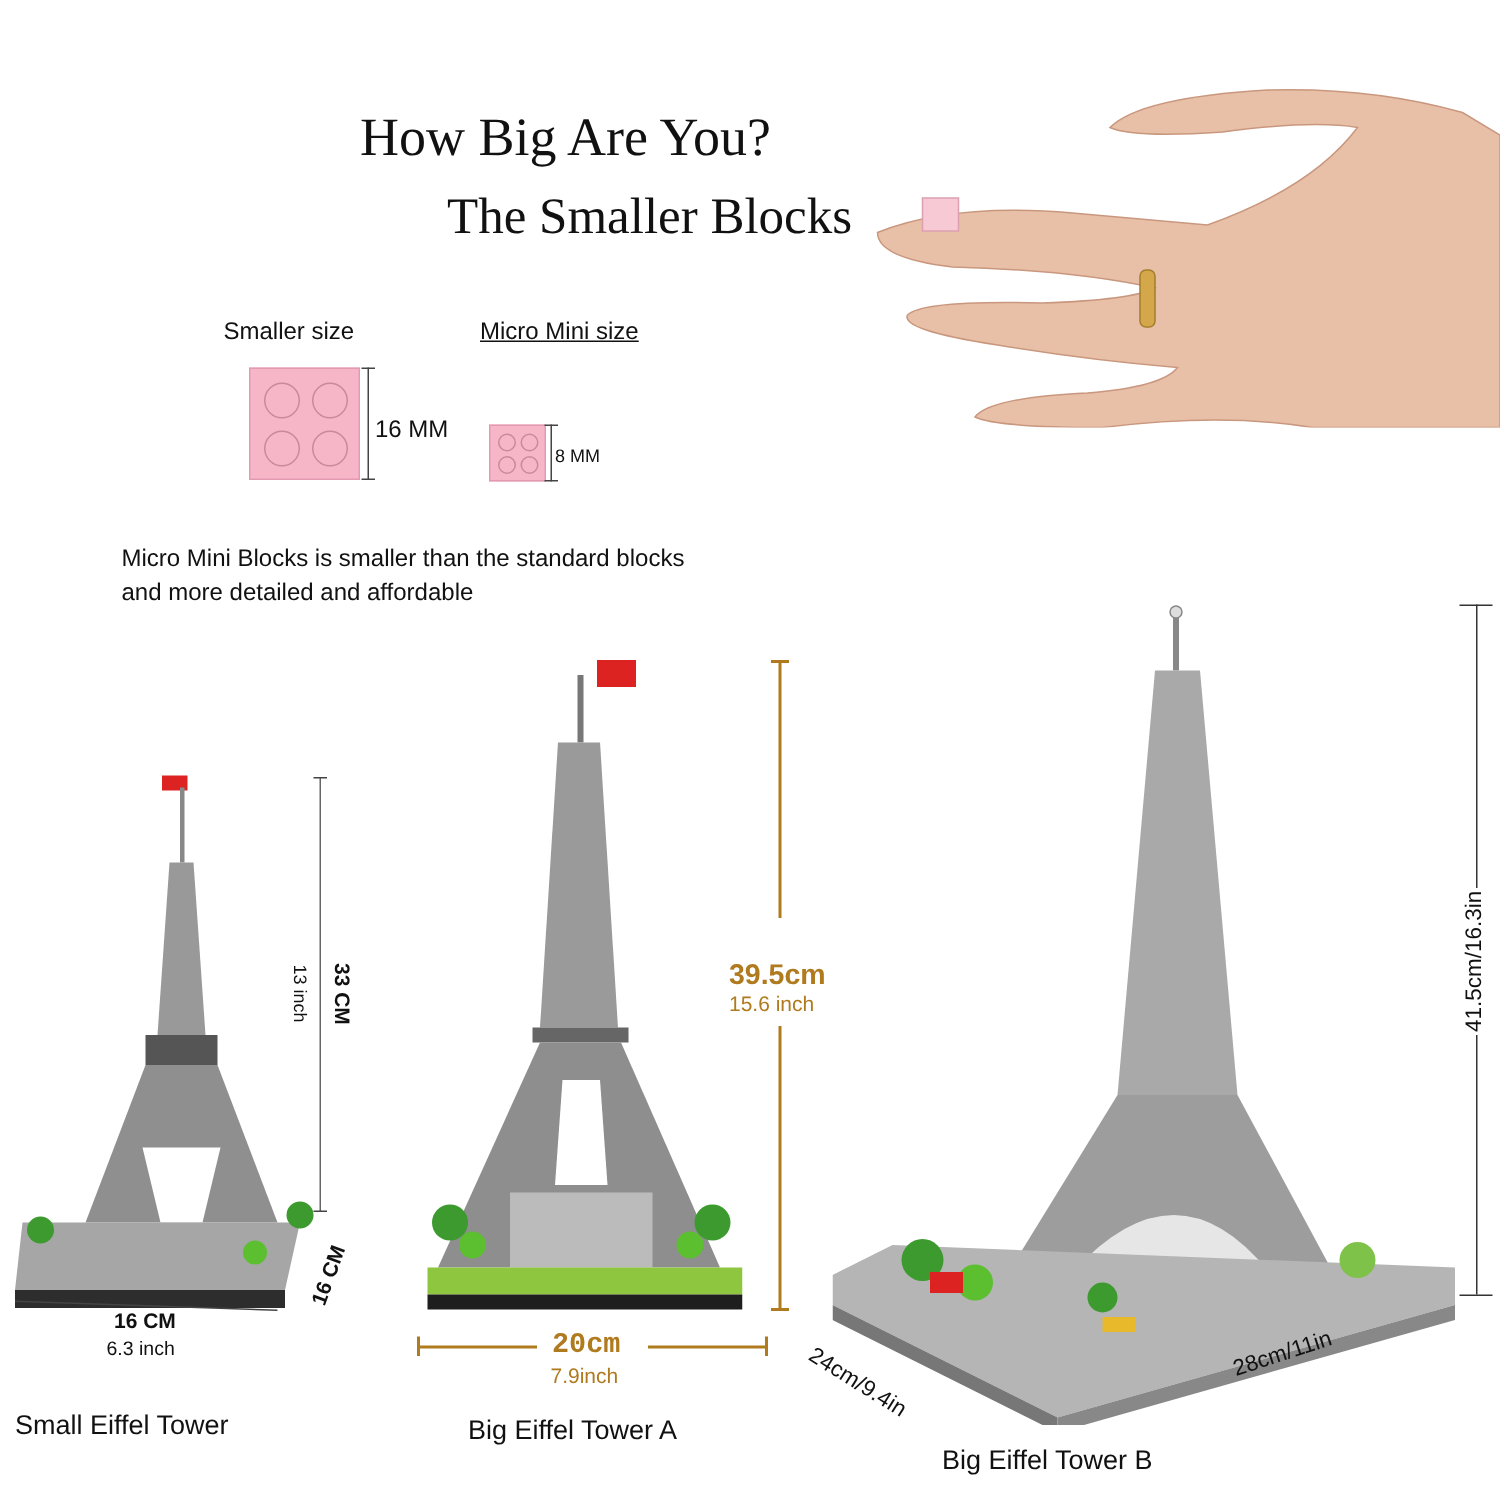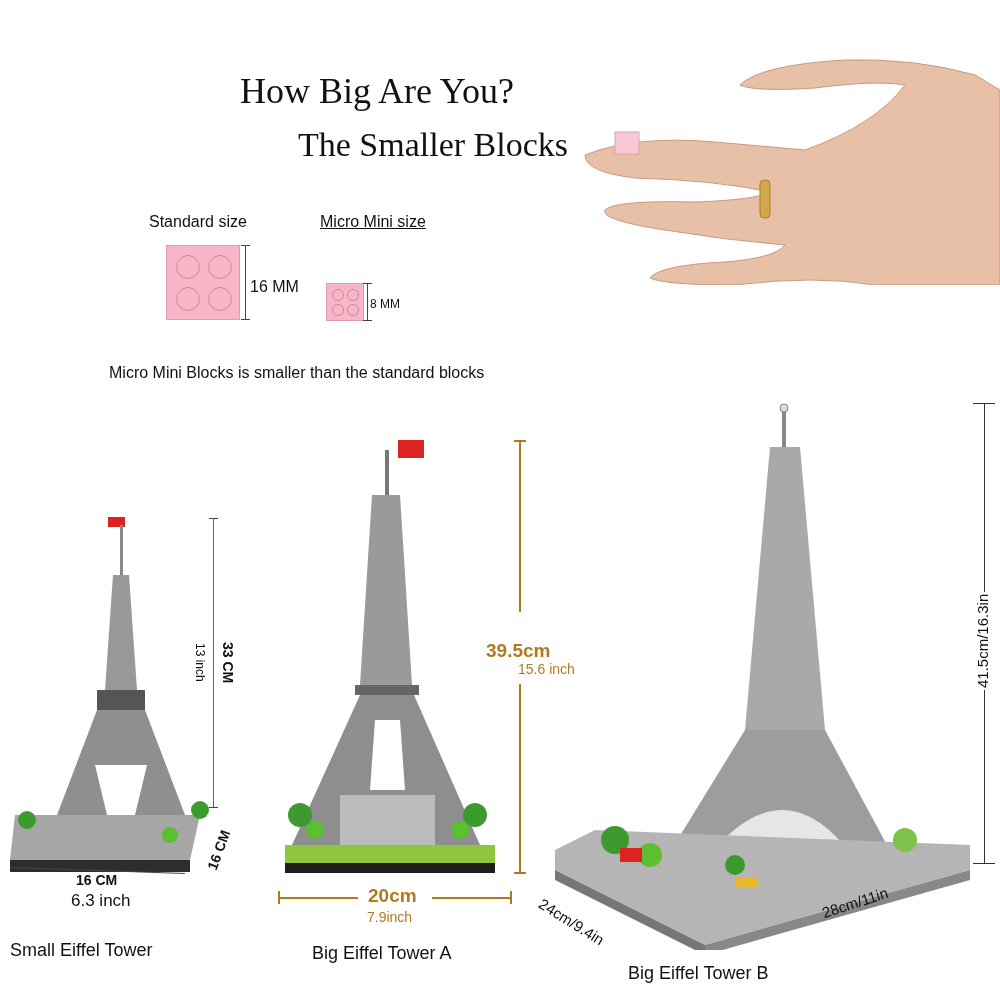--- a/index.html
+++ b/index.html
@@ -6,34 +6,34 @@
   body{width:1000px;height:1000px;position:relative;overflow:hidden;font-family:"Liberation Sans",sans-serif;color:#111;}
   .abs{position:absolute;}
   .title{left:240px;top:70px;font-size:36px;font-family:"Liberation Serif",serif;white-space:nowrap;}
   .subtitle{left:298px;top:126px;font-size:34px;font-family:"Liberation Serif",serif;white-space:nowrap;}
   .lbl{font-size:16px;white-space:nowrap;}
   .brick{background:#f6b6c8;border:1px solid #e39ab0;box-sizing:border-box;position:absolute;}
   .stud{position:absolute;border:1px solid #c98a9c;border-radius:50%;box-sizing:border-box;}
   .dimbar{position:absolute;border-left:1.5px solid #444;}
   .dimbar:before,.dimbar:after{content:"";position:absolute;left:-5px;width:9px;border-top:1.5px solid #444;}
   .dimbar:before{top:0}.dimbar:after{bottom:0}
-  .desc{left:81px;top:361px;font-size:16px;line-height:23px;margin-left:28px;}
+  .desc{left:81px;top:361px;font-size:16px;line-height:23px;}
   .hand{left:575px;top:30px;width:425px;height:255px;}
   .tower-cap{font-size:18px;white-space:nowrap;}
   .gold{color:#b07a1f;text-align:right;}
   .goldline{background:#b07a1f;position:absolute;}
   .vtext{transform:rotate(90deg);transform-origin:left top;white-space:nowrap;}
 </style>
 </head>
 <body>
 
 <div class="abs title">How Big Are You?</div>
 <div class="abs subtitle">The Smaller Blocks</div>
 
-<div class="abs lbl" style="left:149px;top:213px;">Standard size</div>
+<div class="abs lbl" style="left:149px;top:213px;">Smaller size</div>
 <div class="abs lbl" style="left:320px;top:213px;text-decoration:underline;">Micro Mini size</div>
 
 <div class="brick" style="left:166px;top:245px;width:74px;height:75px;">
   <div class="stud" style="left:9px;top:9px;width:24px;height:24px;"></div>
   <div class="stud" style="left:41px;top:9px;width:24px;height:24px;"></div>
   <div class="stud" style="left:9px;top:41px;width:24px;height:24px;"></div>
   <div class="stud" style="left:41px;top:41px;width:24px;height:24px;"></div>
 </div>
 <div class="dimbar" style="left:245px;top:245px;height:75px;"></div>
 <div class="abs lbl" style="left:250px;top:278px;">16 MM</div>
@@ -42,20 +42,21 @@
   <div class="stud" style="left:5px;top:5px;width:12px;height:12px;"></div>
   <div class="stud" style="left:20px;top:5px;width:12px;height:12px;"></div>
   <div class="stud" style="left:5px;top:20px;width:12px;height:12px;"></div>
   <div class="stud" style="left:20px;top:20px;width:12px;height:12px;"></div>
 </div>
 <div class="dimbar" style="left:367px;top:283px;height:38px;"></div>
 <div class="abs" style="left:370px;top:297px;font-size:12px;">8 MM</div>
 
 <div class="abs desc">
   <div>Micro Mini Blocks is smaller than the standard blocks</div>
+  <div>and more detailed and affordable</div>
 </div>
 
 <svg class="abs hand" viewBox="0 0 425 255">
   <path d="M10 125 Q60 105 140 112 L230 120 Q300 95 330 55 Q300 50 240 58 Q180 62 165 55 Q185 35 270 30 Q340 28 400 45 L425 60 L425 255 L300 255 Q240 245 160 255 Q90 255 75 248 Q85 235 150 232 Q200 228 210 215 Q150 210 90 200 Q25 190 30 180 Q40 170 120 172 Q180 170 195 162 Q140 150 60 148 Q10 142 10 125 Z" fill="#e8c0a8" stroke="#c9977e" stroke-width="1"></path>
   <rect x="185" y="150" width="10" height="38" rx="4" fill="#d4a84a" stroke="#a57d2c"></rect>
   <rect x="40" y="102" width="24" height="22" fill="#f6c9d4" stroke="#dca0b0"></rect>
 </svg>
 
 <svg class="abs" style="left:5px;top:515px;" width="215" height="380" viewBox="0 0 215 380">
   <rect x="103" y="2" width="17" height="10" fill="#d22"></rect>
@@ -68,21 +69,21 @@
   <rect x="5" y="345" width="180" height="12" fill="#2d2d2d"></rect>
   <circle cx="22" cy="305" r="9" fill="#3c9a2f"></circle>
     <circle cx="195" cy="295" r="9" fill="#3c9a2f"></circle>
   <circle cx="165" cy="320" r="8" fill="#5bbf2f"></circle>
 </svg>
 <div class="dimbar" style="left:213px;top:518px;height:290px;border-color:#666;"></div>
 <div class="abs vtext" style="left:236px;top:642px;font-weight:bold;font-size:14px;">33 CM</div>
 <div class="abs vtext" style="left:207px;top:643px;font-size:12px;">13 inch</div>
 <div class="abs" style="left:10px;top:870px;width:175px;border-top:1.5px solid #444;transform:rotate(2deg);"></div>
 <div class="abs" style="left:76px;top:872px;font-weight:bold;font-size:14px;">16 CM</div>
-<div class="abs" style="left:71px;top:891px;font-size:17px;">6.3 inch</div>
+<div class="abs" style="left:71px;top:891px;font-size:13px;">6.3 inch</div>
 <div class="abs" style="left:198px;top:842px;font-weight:bold;font-size:14px;transform:rotate(-70deg);white-space:nowrap;">16 CM</div>
 <div class="abs tower-cap" style="left:10px;top:940px;">Small Eiffel Tower</div>
 
 <svg class="abs" style="left:280px;top:435px;" width="215" height="440" viewBox="0 0 215 440">
   <rect x="118" y="5" width="26" height="18" fill="#d22"></rect>
   <rect x="105" y="15" width="4" height="45" fill="#777"></rect>
   <polygon points="92,60 120,60 132,250 80,250" fill="#9a9a9a"></polygon>
   <rect x="75" y="250" width="64" height="10" fill="#666"></rect>
   <polygon points="80,260 134,260 200,410 12,410" fill="#8e8e8e"></polygon>
   <polygon points="95,285 120,285 125,355 90,355" fill="#fff"></polygon>
@@ -91,26 +92,26 @@
   <rect x="5" y="410" width="210" height="18" fill="#8ec63f"></rect>
   <rect x="5" y="428" width="210" height="10" fill="#1e1e1e"></rect>
   <circle cx="20" cy="380" r="12" fill="#3c9a2f"></circle>
     <circle cx="195" cy="380" r="12" fill="#3c9a2f"></circle>
   <circle cx="35" cy="395" r="9" fill="#5bbf2f"></circle>
     <circle cx="180" cy="395" r="9" fill="#5bbf2f"></circle>
 </svg>
 <div class="goldline" style="left:519px;top:440px;width:2px;height:172px;"></div>
 <div class="goldline" style="left:514px;top:440px;width:12px;height:2px;"></div>
 <div class="abs gold" style="left:486px;top:640px;font-size:19px;font-weight:bold;">39.5cm</div>
-<div class="abs gold" style="left:486px;top:661px;font-size:14px;margin-left:32px;">15.6 inch</div>
+<div class="abs gold" style="left:486px;top:661px;font-size:14px;">15.6 inch</div>
 <div class="goldline" style="left:519px;top:684px;width:2px;height:190px;"></div>
 <div class="goldline" style="left:514px;top:872px;width:12px;height:2px;"></div>
 <div class="goldline" style="left:278px;top:897px;width:80px;height:2px;"></div>
 <div class="goldline" style="left:278px;top:891px;width:2px;height:13px;"></div>
-<div class="abs gold" style="left:368px;top:885px;font-size:19px;font-weight:bold;">20cm</div>
+<div class="abs gold" style="left:368px;top:885px;font-size:19px;font-weight:bold;font-family:Liberation Mono, monospace;">20cm</div>
 <div class="goldline" style="left:432px;top:897px;width:80px;height:2px;"></div>
 <div class="goldline" style="left:510px;top:891px;width:2px;height:13px;"></div>
 <div class="abs gold" style="left:367px;top:909px;font-size:14px;">7.9inch</div>
 <div class="abs tower-cap" style="left:312px;top:943px;">Big Eiffel Tower A</div>
 
 <svg class="abs" style="left:555px;top:400px;" width="420" height="550" viewBox="0 0 420 550">
   <rect x="227" y="5" width="4" height="42" fill="#888"></rect>
   <circle cx="229" cy="8" r="4" fill="#ddd" stroke="#888"></circle>
   <polygon points="215,47 245,47 270,330 190,330" fill="#a9a9a9"></polygon>
   <polygon points="190,330 270,330 340,460 110,460" fill="#9d9d9d"></polygon>

